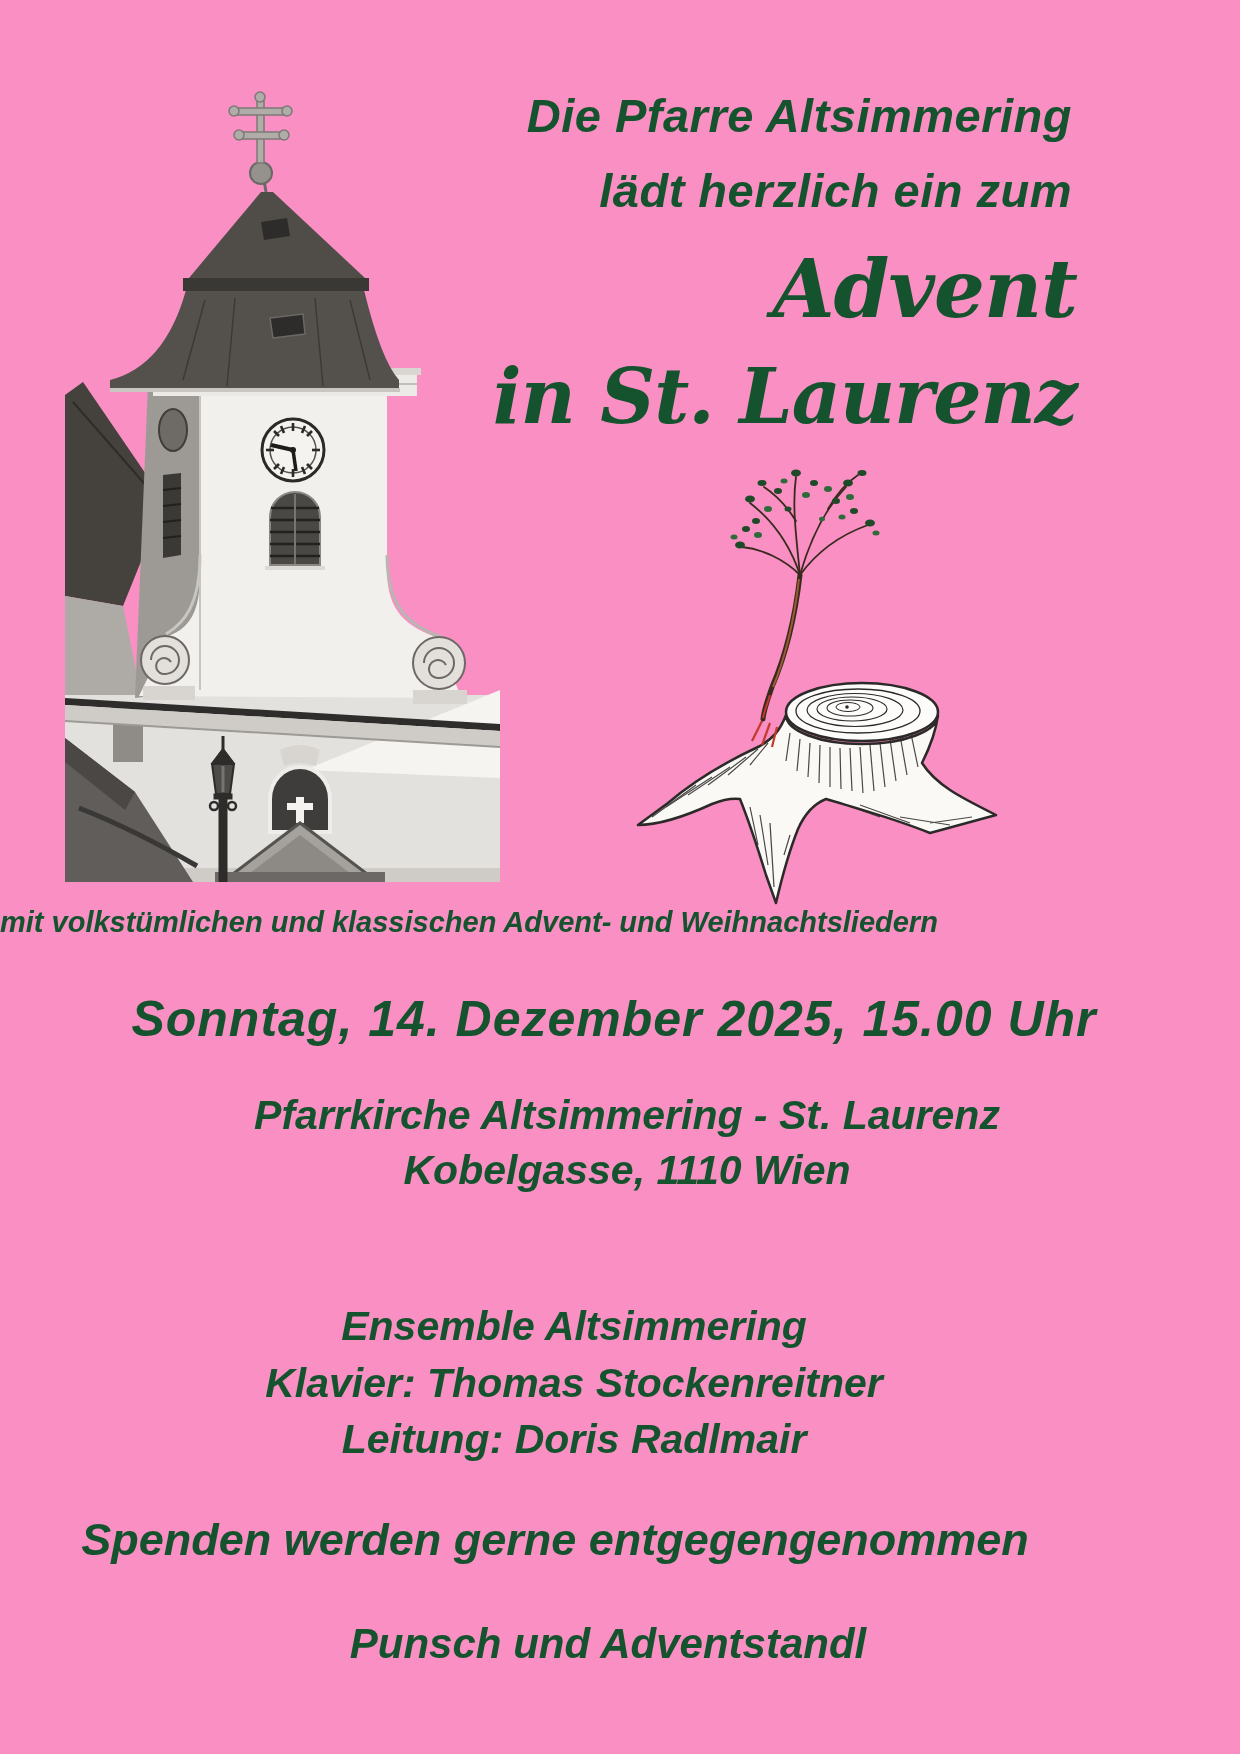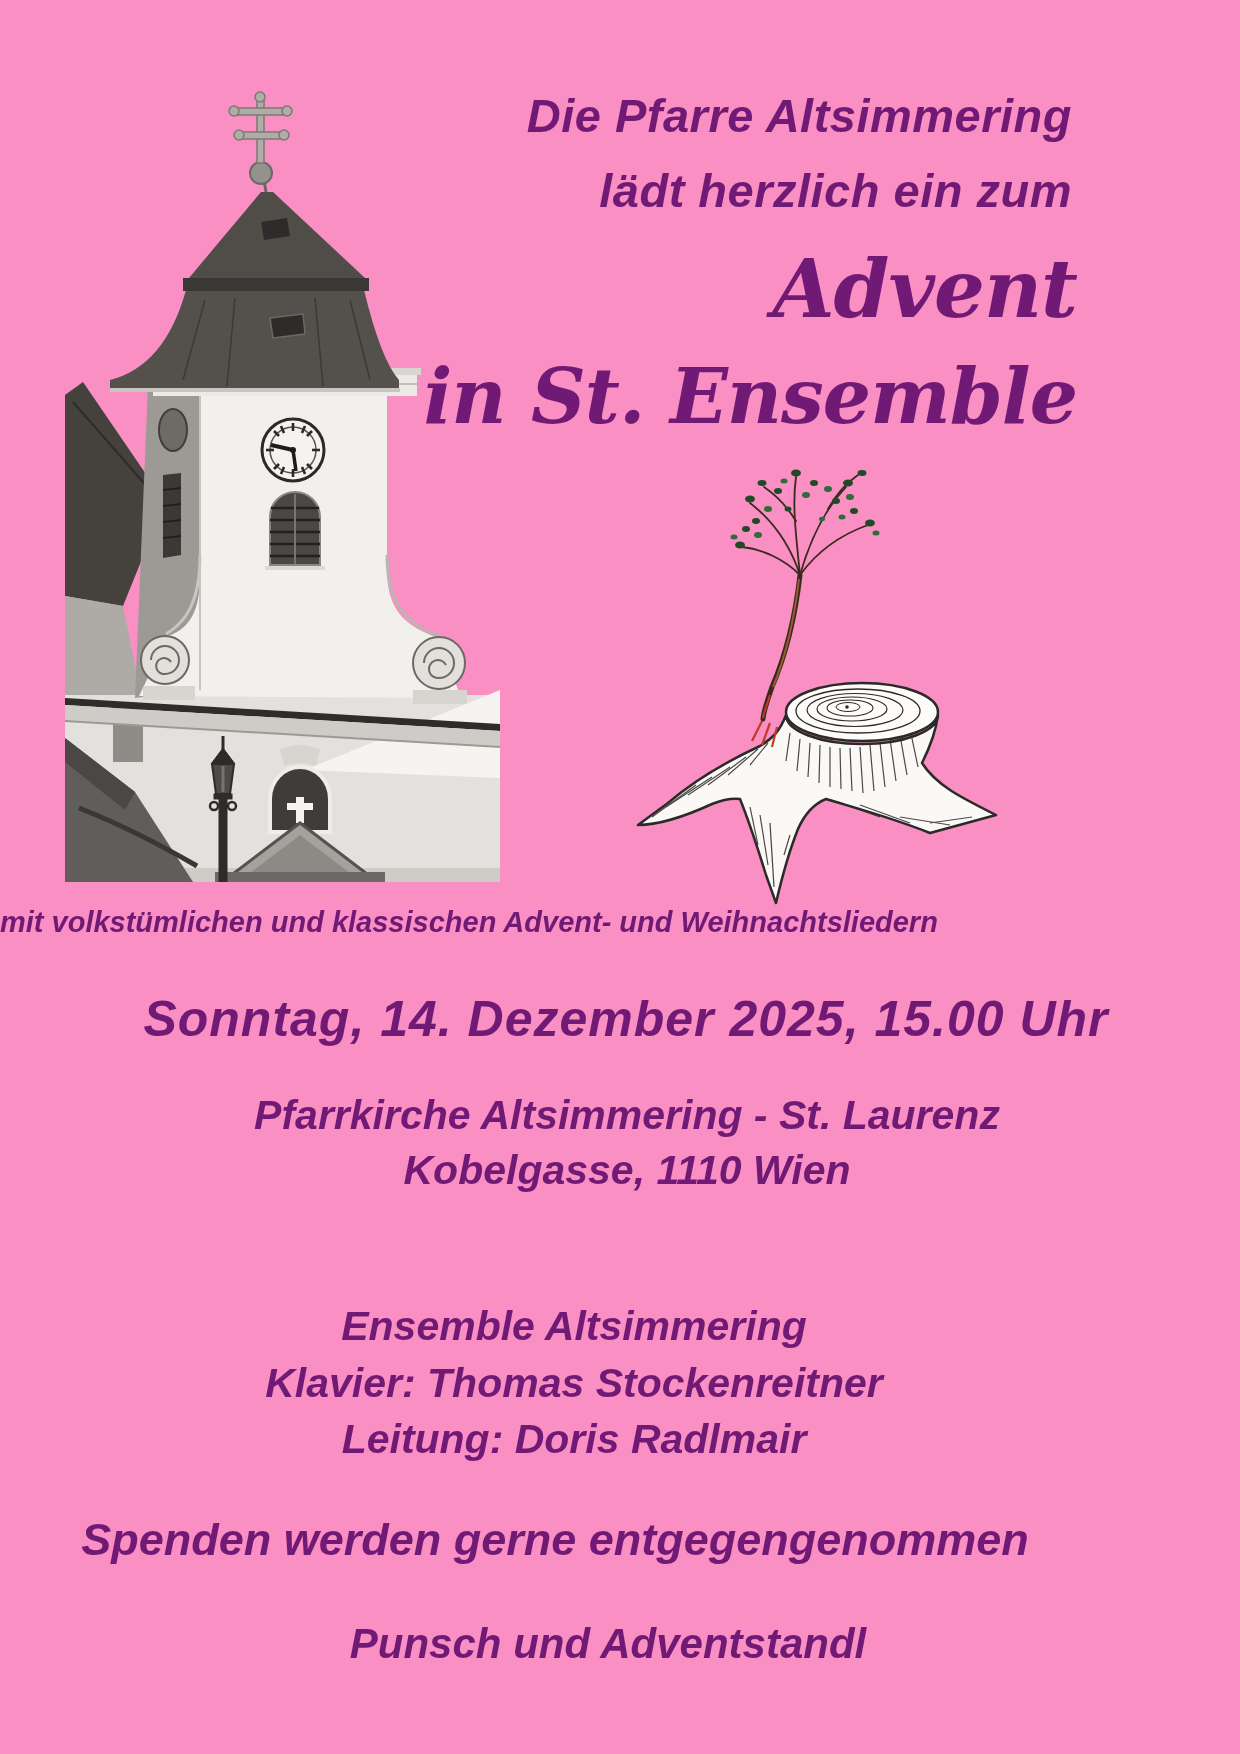--- a/index.html
+++ b/index.html
@@ -5,25 +5,25 @@
   html,body{margin:0;padding:0;background:#888;}
   .poster{
     position:relative;
     width:1240px;height:1754px;
     margin:0 auto;
     background:#f98fc3;
     overflow:hidden;
     font-family:"Liberation Sans",sans-serif;
     color:#101010;
   }
-  .txt{position:absolute;white-space:nowrap;color:#701a75;}
+  .txt{position:absolute;white-space:nowrap;color:#14532d;}
   .hdr{font-size:47px;font-weight:bold;font-style:italic;letter-spacing:0.5px;text-align:right;right:168px;}
   .script{font-family:"DejaVu Serif",serif;font-weight:bold;font-style:italic;text-align:left;right:163px;letter-spacing:-1px;}
   .mid{font-size:29px;font-weight:bold;font-style:italic;text-align:left;left:0;width:1115px;}
-  .date{font-size:50px;font-weight:bold;font-style:italic;text-align:center;left:16px;width:1220px;letter-spacing:1px;}
+  .date{font-size:50px;font-weight:bold;font-style:italic;text-align:center;left:4px;width:1220px;letter-spacing:1px;}
   .loc{font-size:41px;font-weight:bold;font-style:italic;text-align:center;left:0;width:1254px;}
   .ens{font-size:41px;font-weight:bold;font-style:italic;text-align:center;left:0;width:1130px;padding-left:9px;}
   .note1{font-size:45px;font-weight:bold;font-style:italic;text-align:center;left:0;width:1110px;}
   .note2{font-size:42px;font-weight:bold;font-style:italic;text-align:center;left:0;width:1120px;}
   svg{position:absolute;display:block;}
 </style>
 </head>
 <body>
 
 <div class="poster" style="background: rgb(249, 143, 195);">
@@ -249,21 +249,21 @@
         <ellipse cx="134" cy="112" rx="3.5" ry="2.5"></ellipse>
       <ellipse cx="276" cy="108" rx="3.5" ry="2.5"></ellipse>
         <ellipse cx="222" cy="94" rx="3" ry="2.2"></ellipse>
     </g>
   </svg>
 
   <div class="txt hdr" style="top:88px;">Die Pfarre Altsimmering</div>
   <div class="txt hdr" style="top:163px;margin-left:28px;">lädt herzlich ein zum</div>
 
   <div class="txt script" style="top:242px;font-size:80px;">Advent</div>
-  <div class="txt script" style="top:352px;font-size:76px;">in St. Ensemble</div>
+  <div class="txt script" style="top:352px;font-size:76px;">in St. Laurenz</div>
 
   <div class="txt mid" style="top:906px;">mit volkstümlichen und klassischen Advent- und Weihnachtsliedern</div>
 
   <div class="txt date" style="top:990px;">Sonntag, 14. Dezember 2025, 15.00 Uhr</div>
 
   <div class="txt loc" style="top:1092px;">Pfarrkirche Altsimmering - St. Laurenz</div>
   <div class="txt loc" style="top:1147px;">Kobelgasse, 1110 Wien</div>
 
   <div class="txt ens" style="top:1303px;">Ensemble Altsimmering</div>
   <div class="txt ens" style="top:1360px;">Klavier: Thomas Stockenreitner</div>

